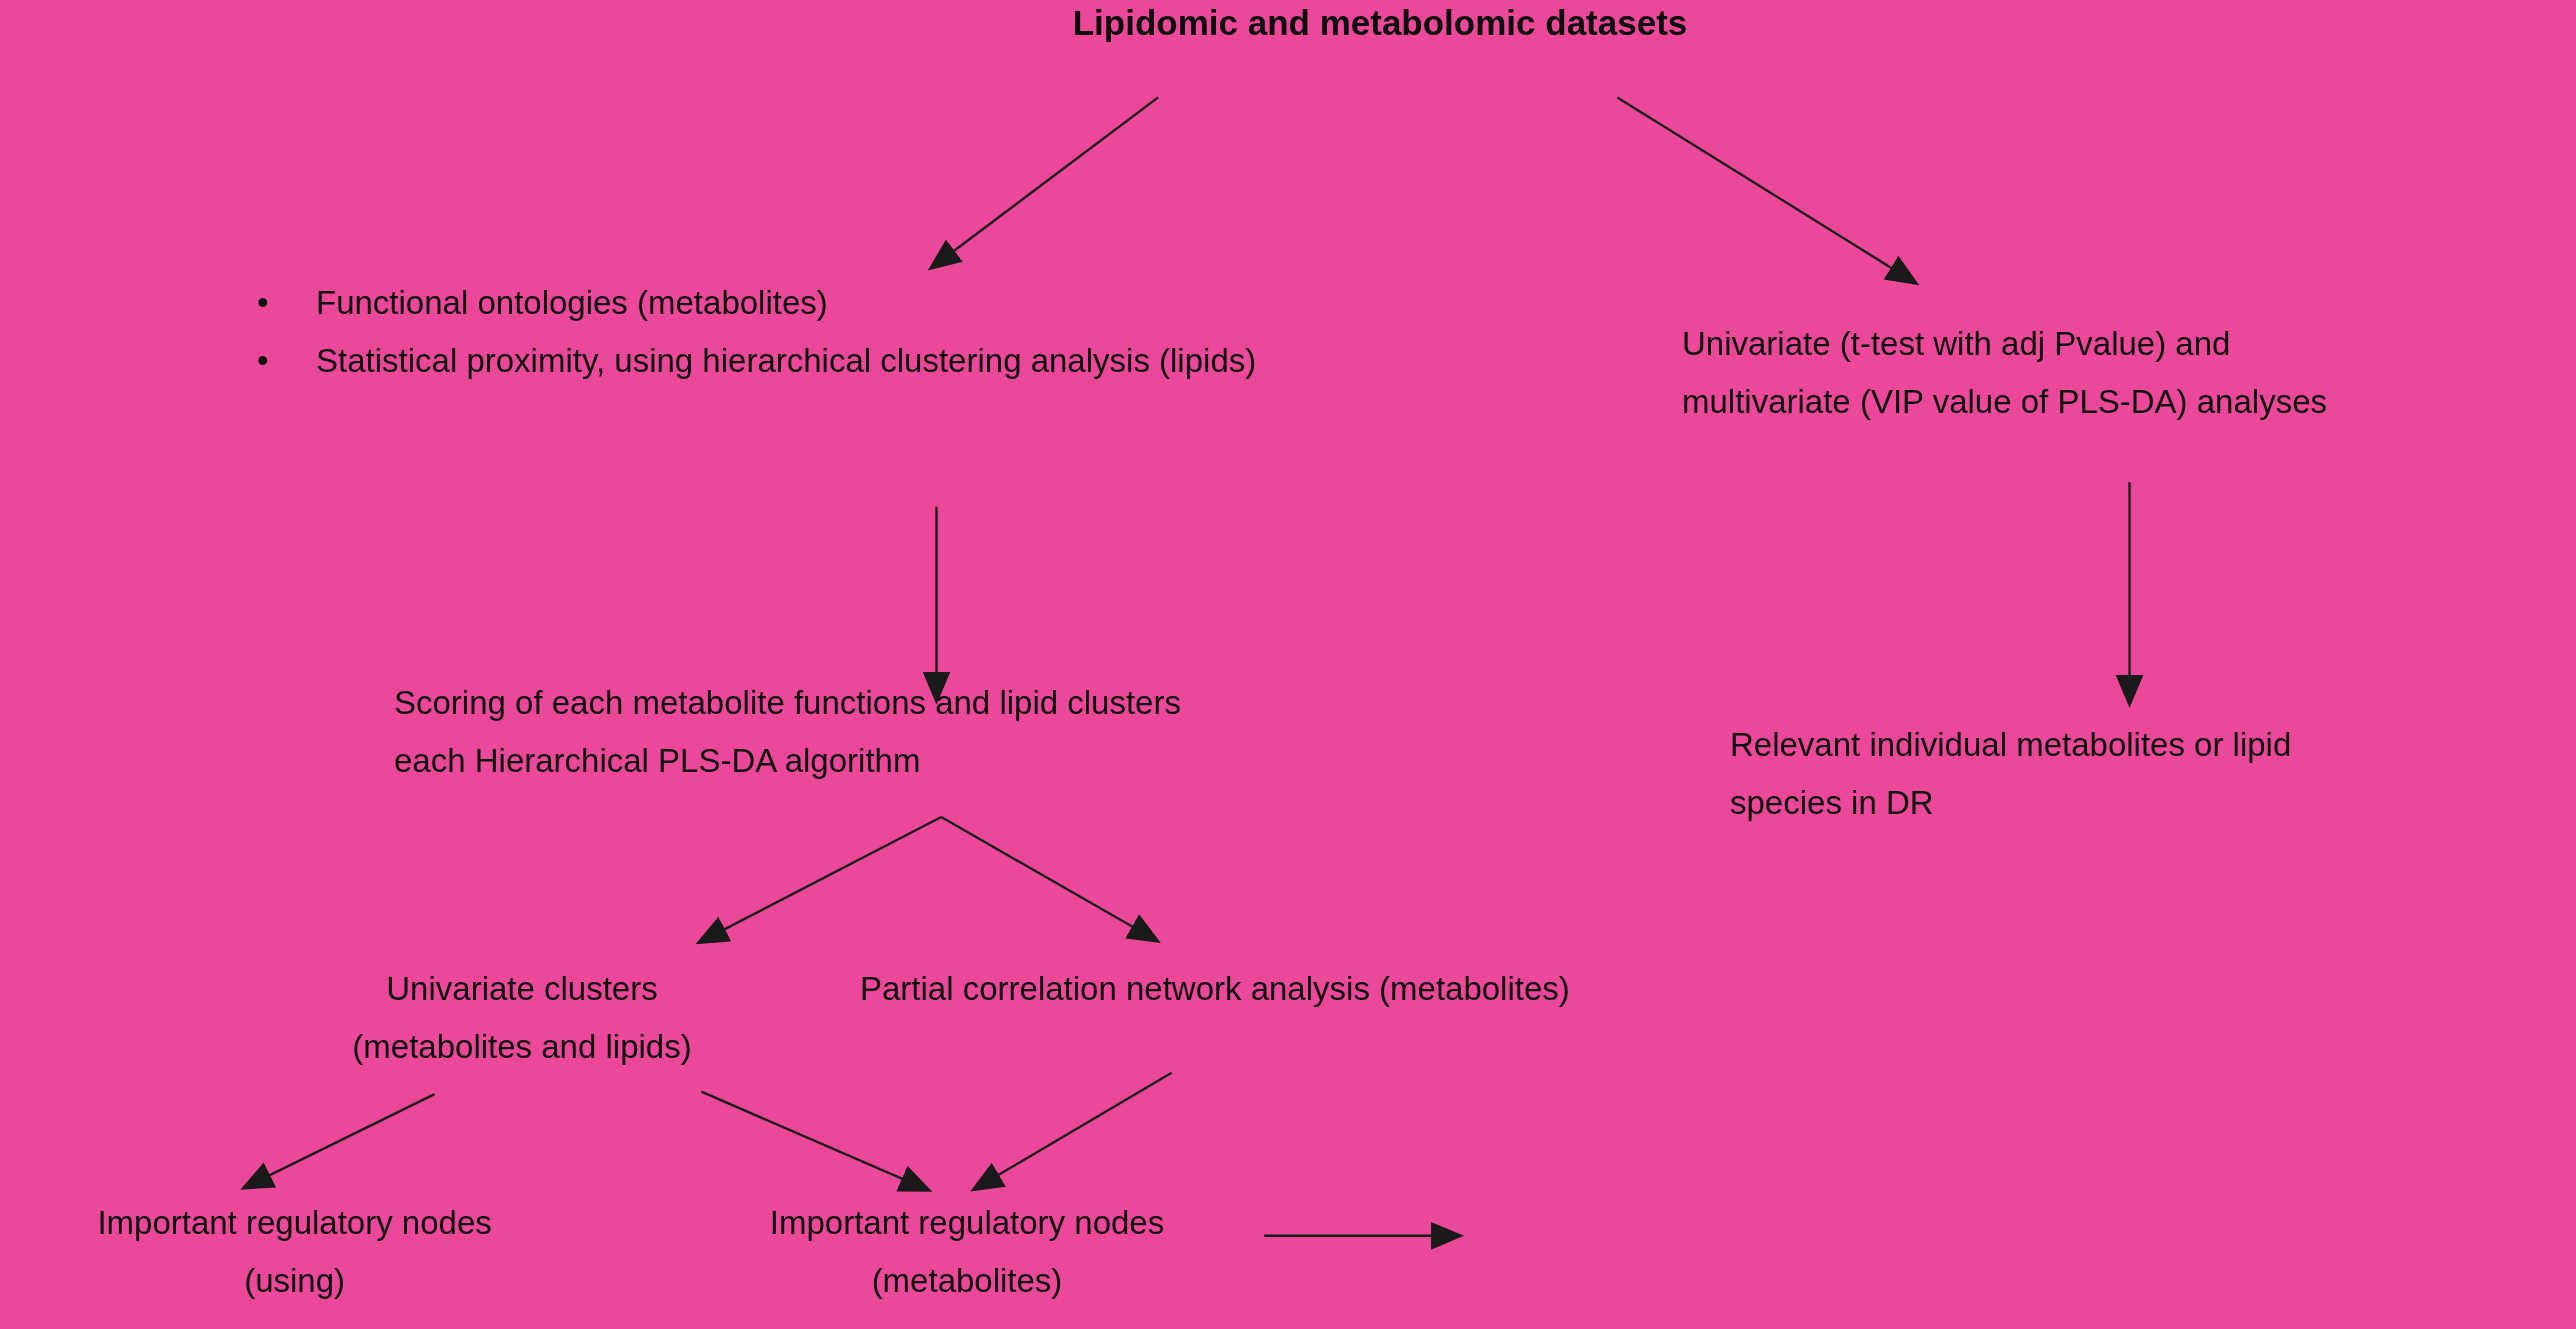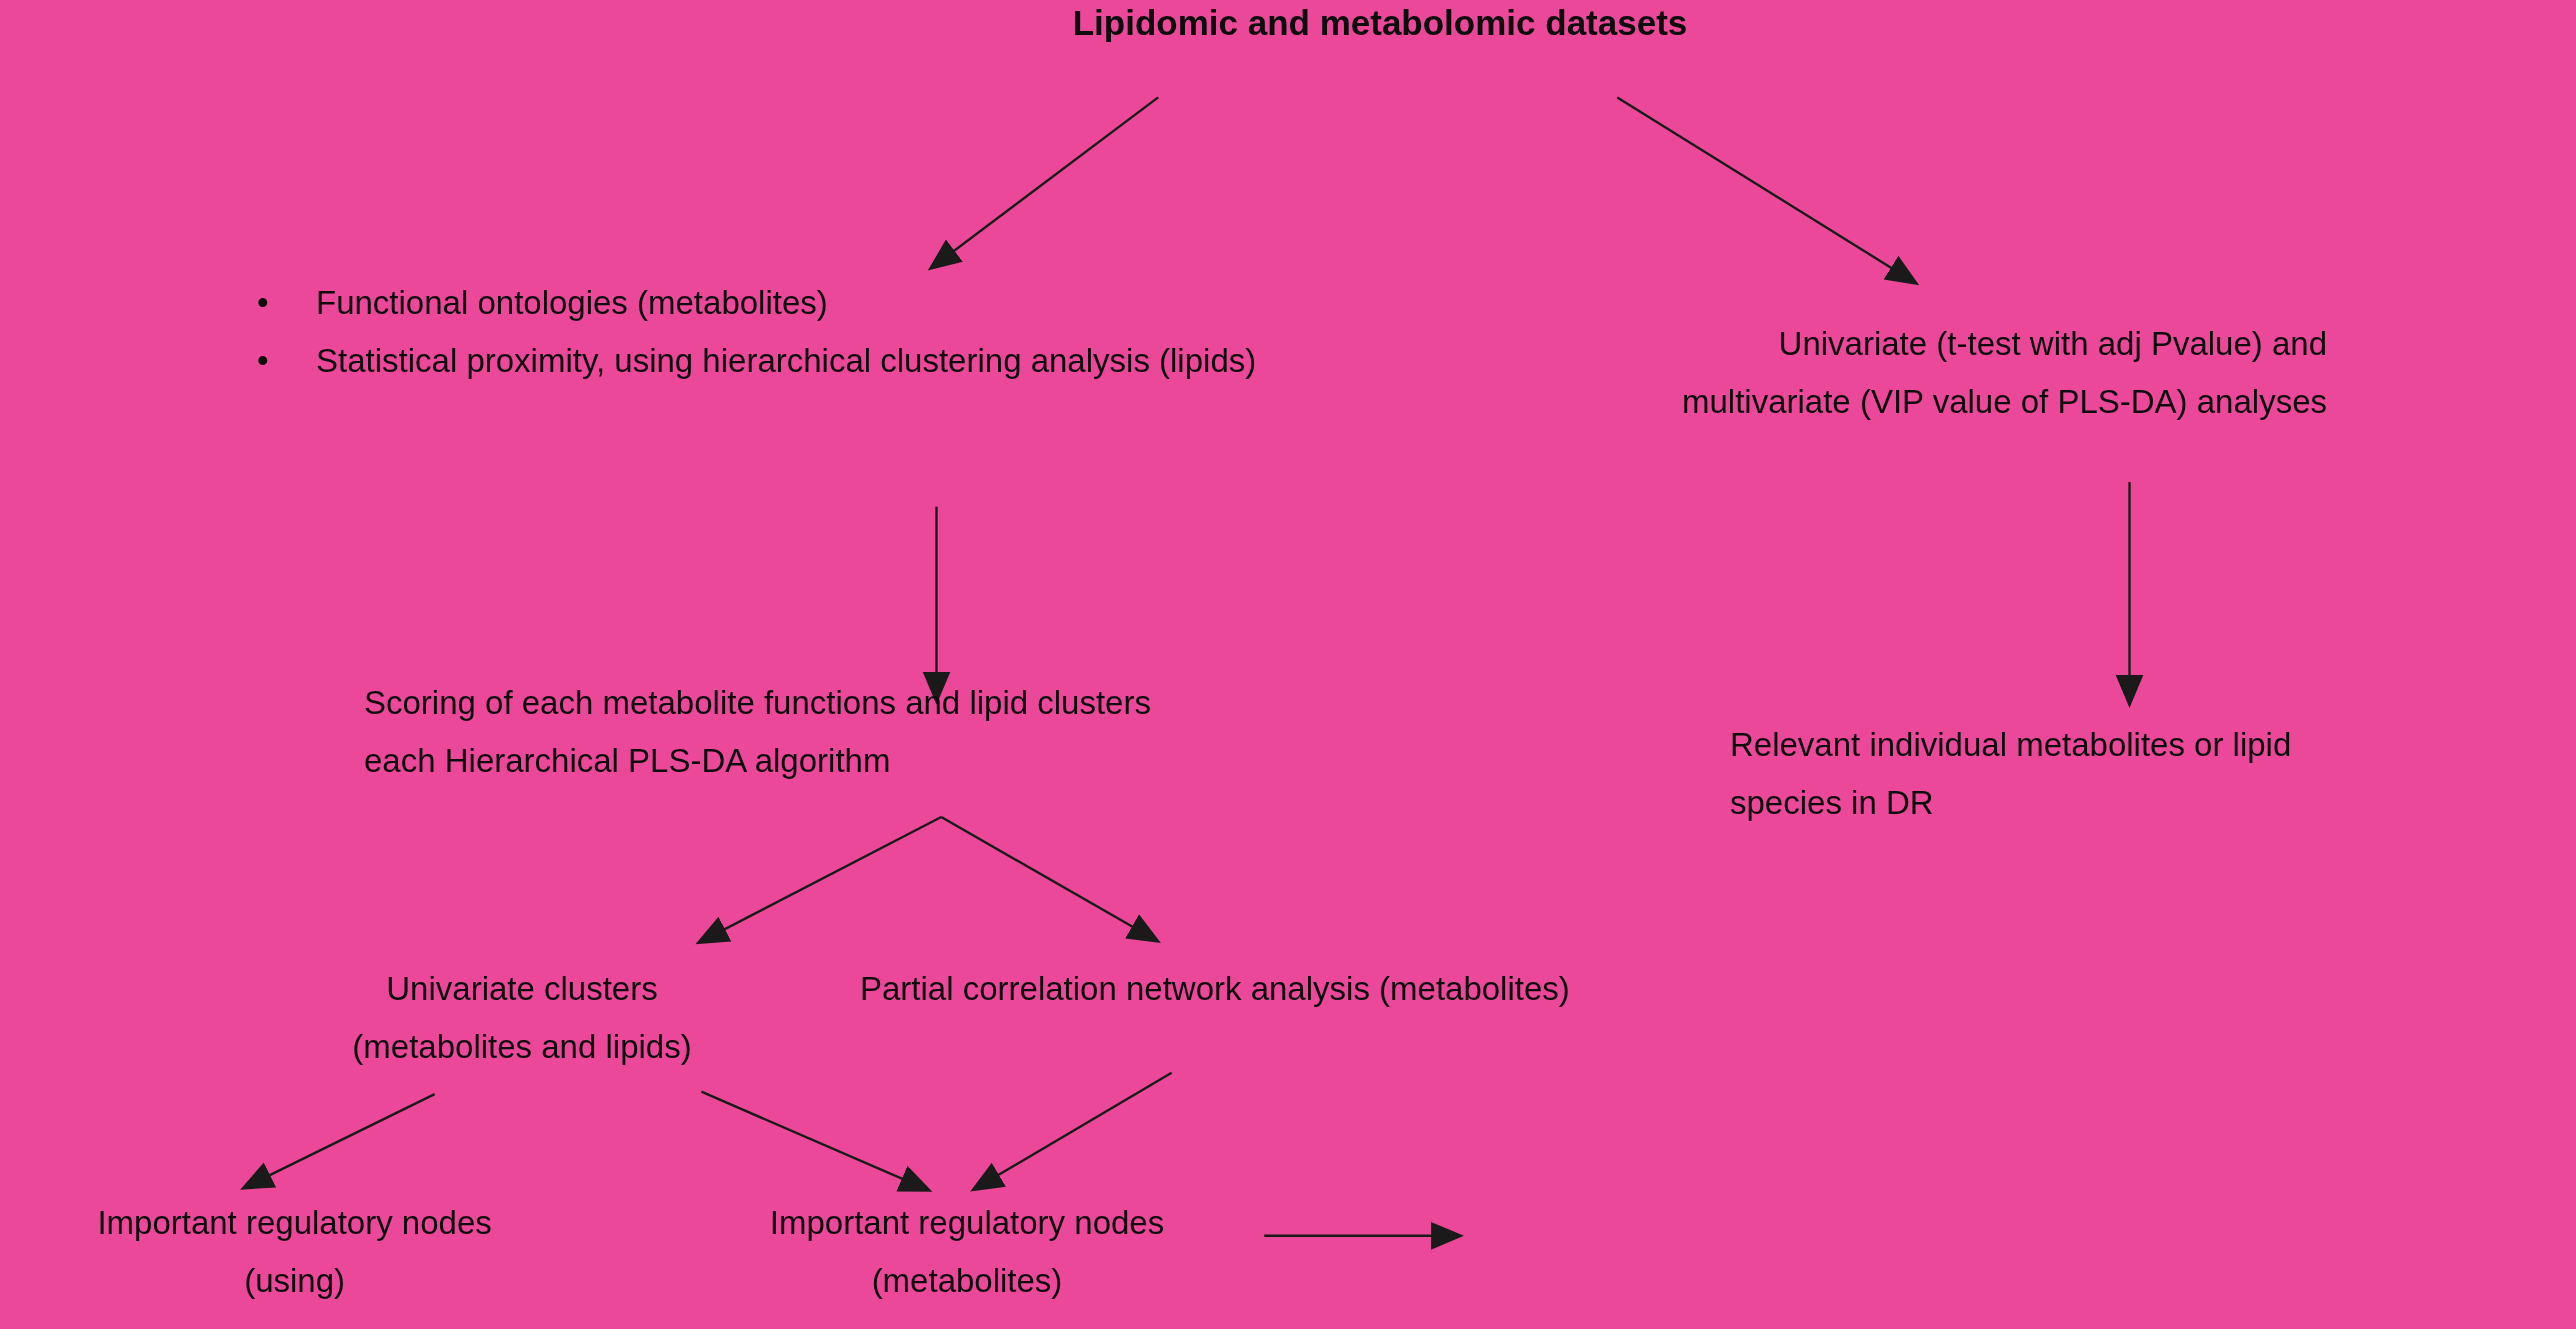--- a/index.html
+++ b/index.html
@@ -50,22 +50,22 @@
   .node-clustering .heading { text-align: center; }
   .bullet-row {
     display: flex;
     align-items: baseline;
   }
   .bullet-glyph {
     flex: 0 0 79px;
     padding-left: 20px;
     box-sizing: border-box;
   }
-  .node-uni-multi   { left: 1682px; top: 315px; text-align: right; }
-  .node-scoring     { left: 364px;  top: 674px; }
+  .node-uni-multi   { left: 1682px; top: 315px; }
+  .node-scoring     { left: 394px;  top: 674px; }
   .node-relevant    { left: 1730px; top: 716px; }
   .node-univariate-analysis { left: 245px; top: 960px; width: 554px; }
   .node-partial-correlation { left: 860px; top: 960px; text-align: center; }
   .node-important-lipids      { left: 1.6px;   top: 1194px; width: 586px; }
   .node-important-metabolites { left: 674px; top: 1194px; width: 586px; }
   .node-biochemical { left: 1493px; top: 1203px; }
 </style>
 </head>
 <body>
 

